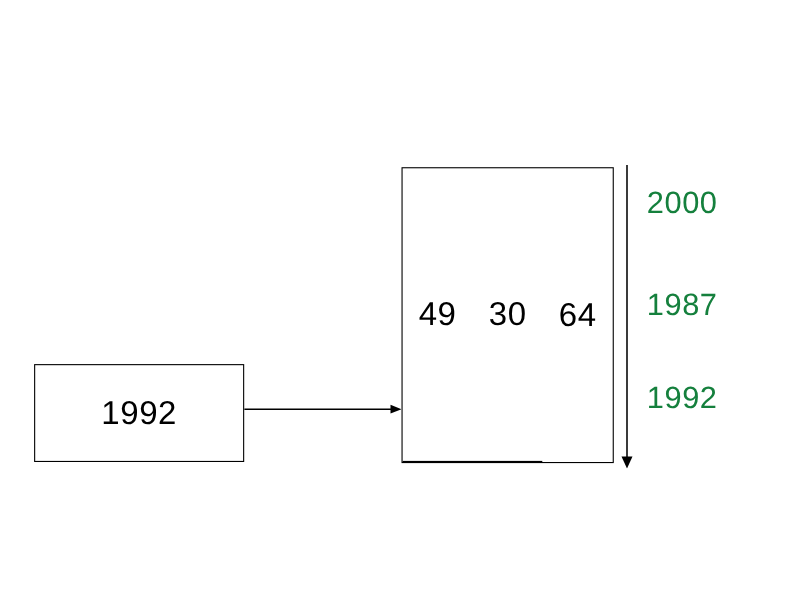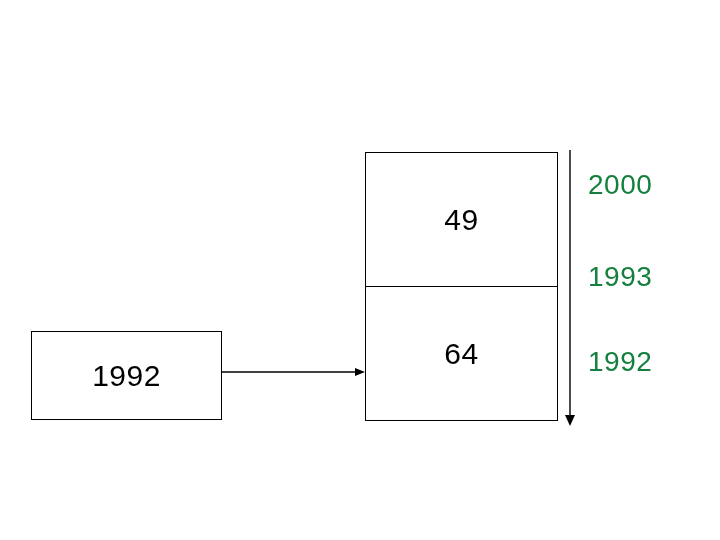--- a/index.html
+++ b/index.html
@@ -53,21 +53,21 @@
   .stack {
     position: absolute;
     left: 365px;
     top: 152px;
     width: 193px;
     height: 269px;
     border: 1px solid #000000;
     box-sizing: border-box;
     background: #ffffff;
     display: flex;
-    flex-direction: column;
+    flex-direction: row;
   }
   .stack-cell {
     flex: 1 1 0;
     border-bottom: 1px solid #000000;
     box-sizing: border-box;
     display: flex;
     align-items: center;
     justify-content: center;
   }
   .stack-cell:last-child {
@@ -118,28 +118,31 @@
       <line x1="0" y1="7" x2="136" y2="7" stroke="#000000" stroke-width="1.4"></line>
       <polygon points="143,7 133,3 133,11" fill="#000000"></polygon>
     </svg>
   </div>
 
   <div class="stack">
     <div class="stack-cell">
       <span class="stack-cell-value">49</span>
     </div>
     <div class="stack-cell">
+      <span class="stack-cell-value">30</span>
+    </div>
+    <div class="stack-cell">
       <span class="stack-cell-value">64</span>
     </div>
   </div>
 
   <div class="timeline-axis">
     <svg width="14" height="276" viewBox="0 0 14 276" xmlns="http://www.w3.org/2000/svg">
       <line x1="7" y1="0" x2="7" y2="266" stroke="#000000" stroke-width="1.4"></line>
       <polygon points="7,276 2,265 12,265" fill="#000000"></polygon>
     </svg>
   </div>
 
   <div class="year-label y0">2000</div>
-  <div class="year-label y1">1993</div>
+  <div class="year-label y1">1987</div>
   <div class="year-label y2">1992</div>
 
 </div>
 
 </body></html>

